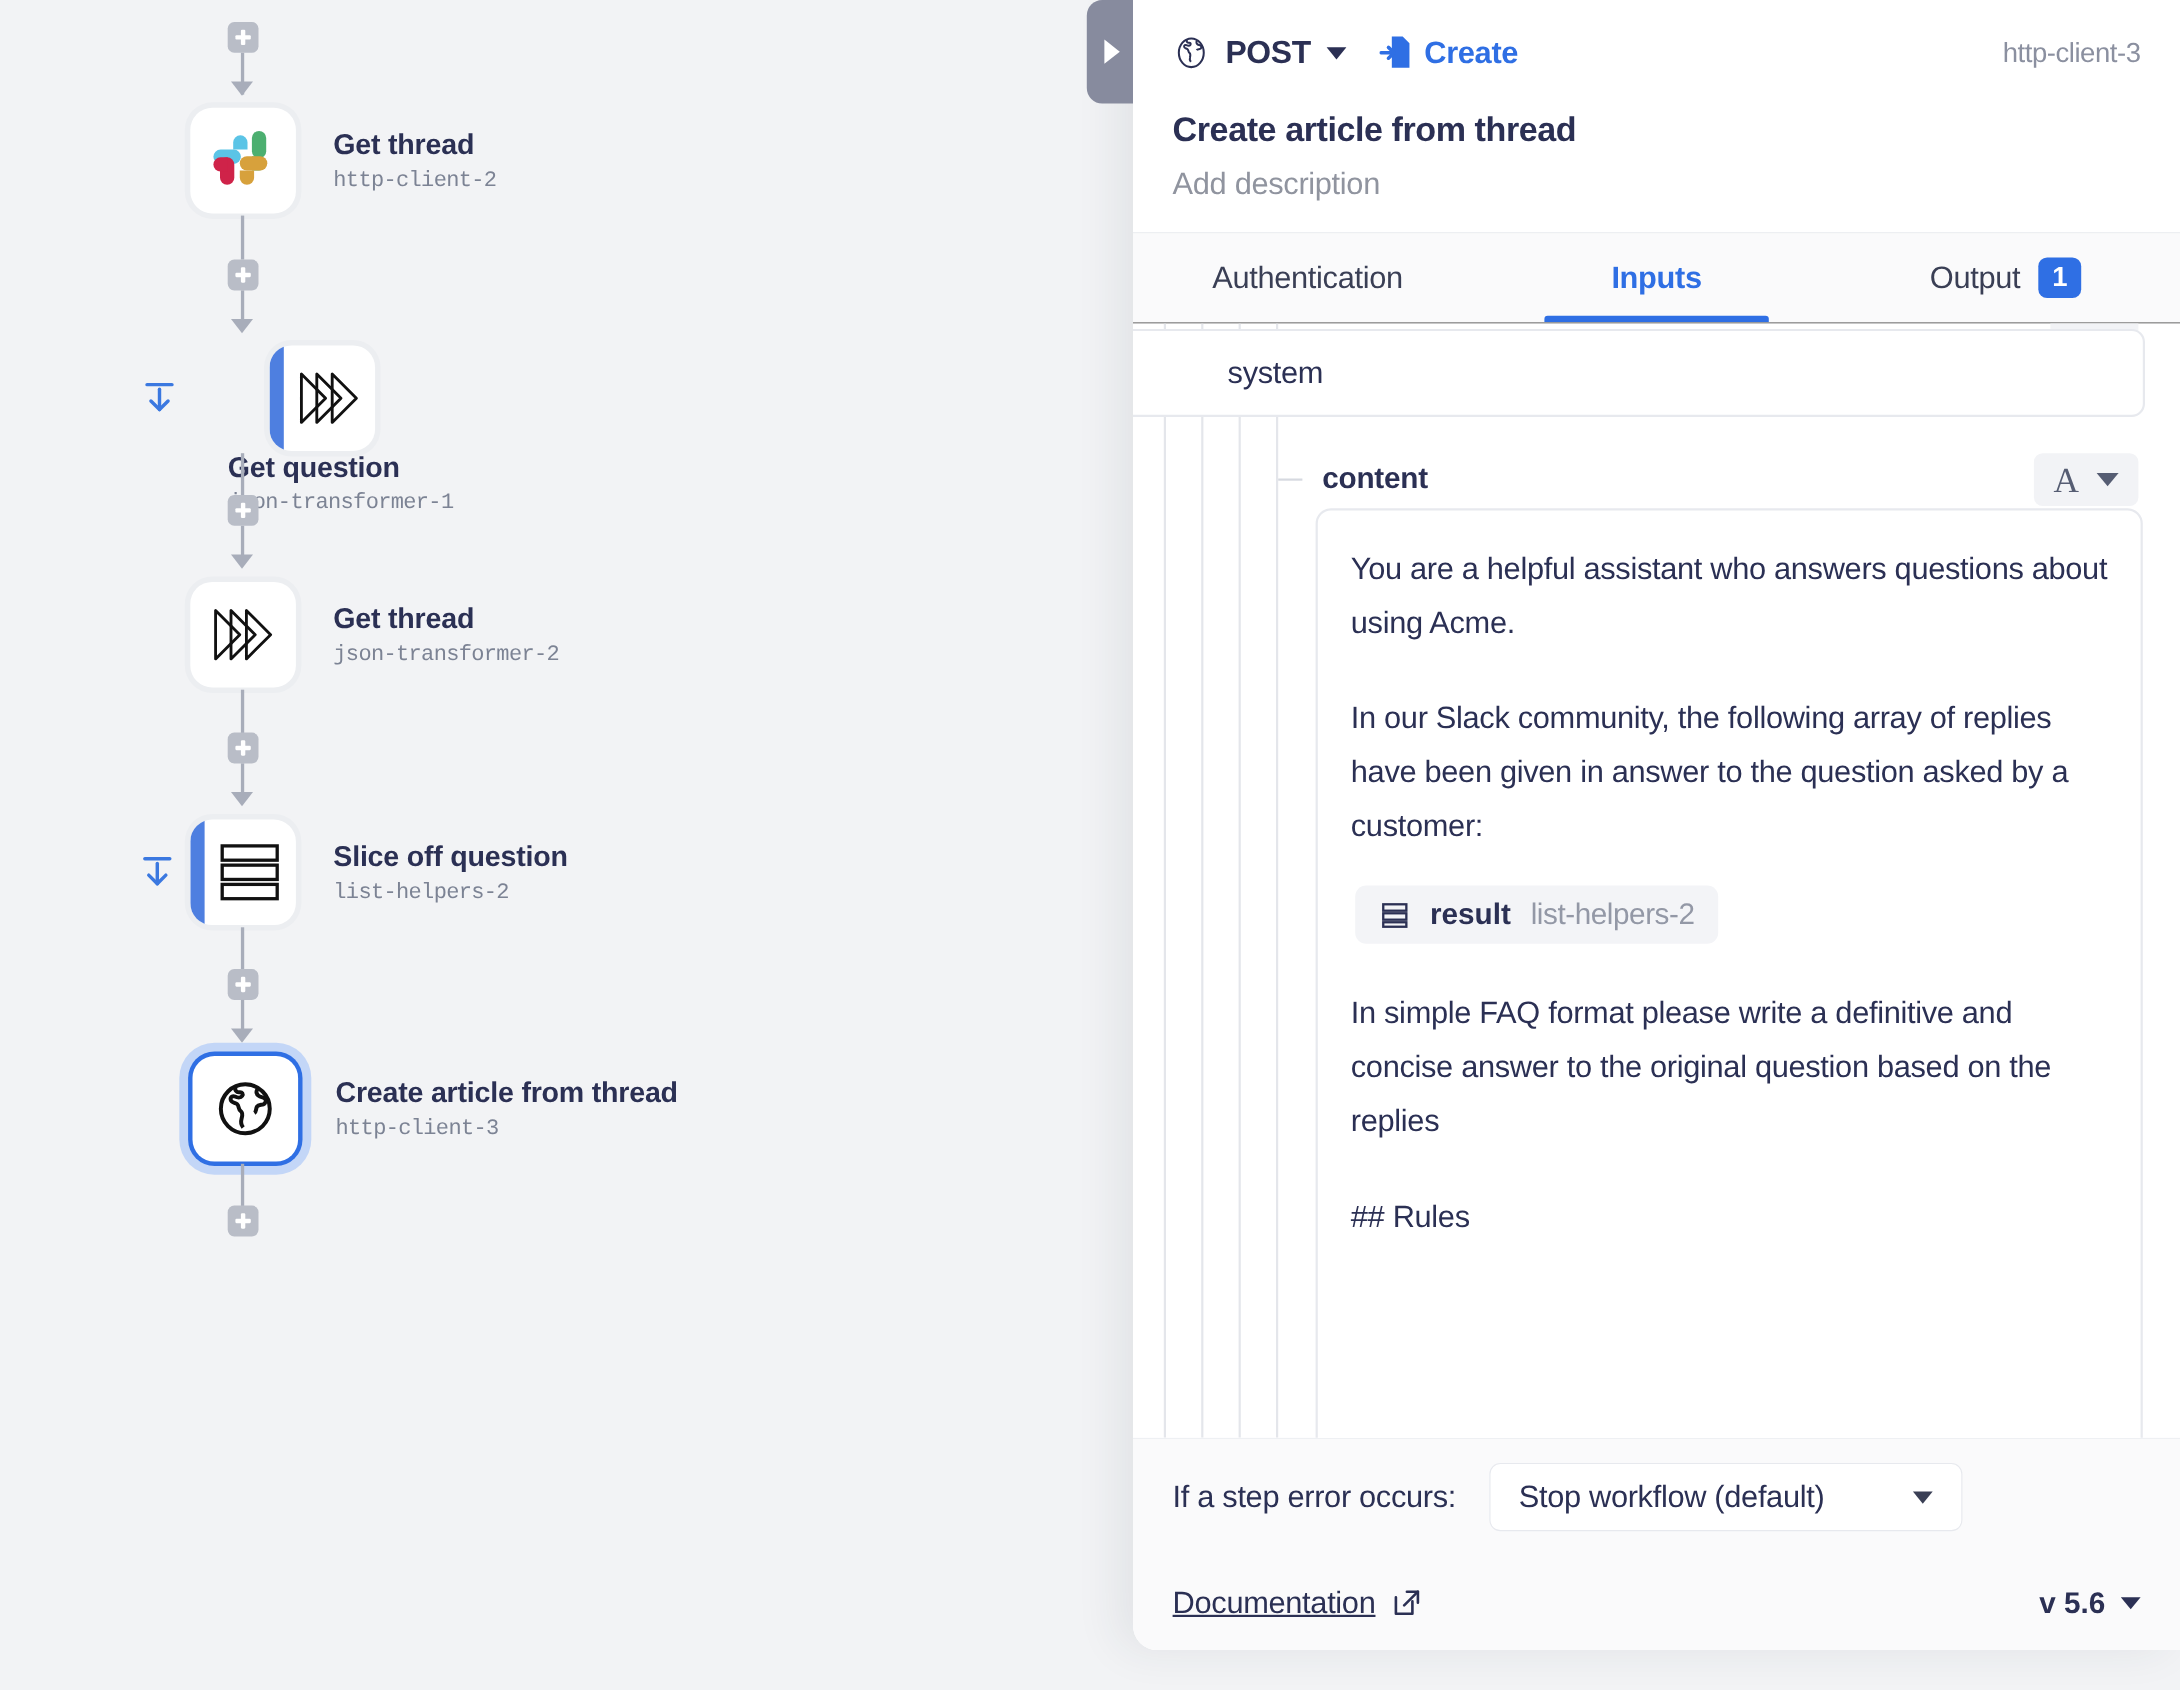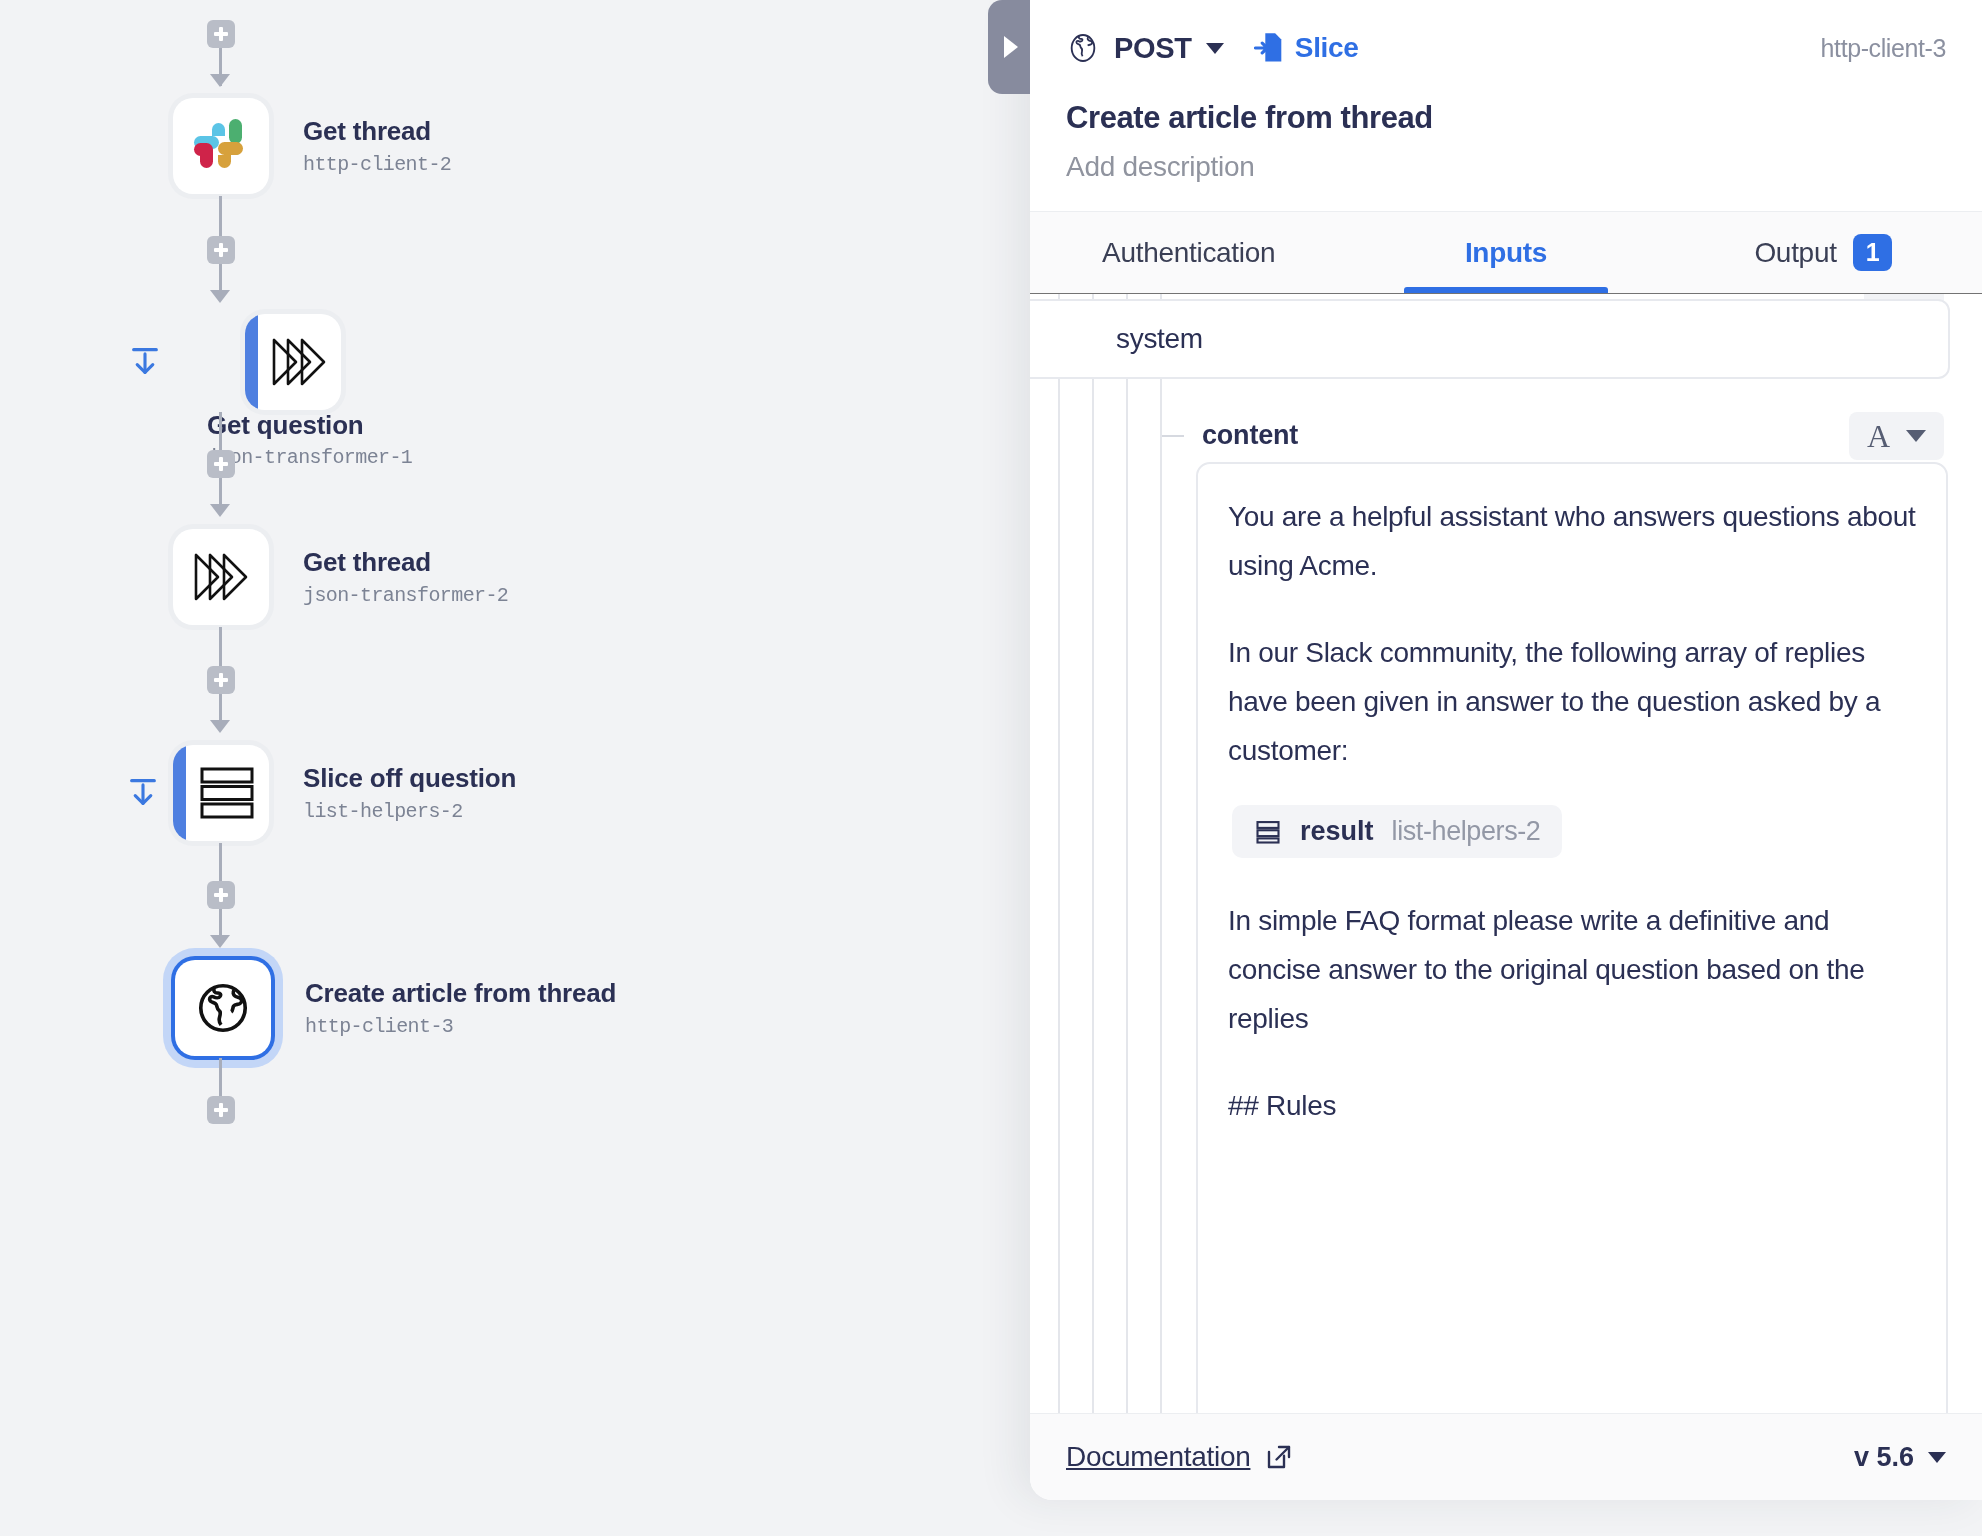--- a/index.html
+++ b/index.html
@@ -365,21 +365,21 @@
             <path d="M15.6 4.4c-.6.8-.3 1.7.4 2.2.7.5 1.6.4 2.2 1 .5.6.2 1.6-.6 1.9-.7.3-1.7.1-2.2.8"></path>
           </svg>
           <span class="method-label">POST</span>
           <span class="chev"></span>
         </div>
         <div class="import-link">
           <svg width="30" height="32" viewBox="0 0 24 26">
             <path d="M9 1h8l5 5v18H9z" fill="#2f6fe4"></path>
             <path d="M1 13h9M6.5 9l4.2 4-4.2 4" stroke="#2f6fe4" stroke-width="2.6" fill="none" stroke-linecap="round" stroke-linejoin="round"></path>
           </svg>
-          <span>Slice</span>
+          <span>Create</span>
         </div>
         <span class="step-id">http-client-3</span>
       </div>
 
       <div class="panel-title">Create article from thread</div>
       <div class="panel-desc">Add description</div>
     </div>
 
     <div class="tabs">
       <div class="tab">
@@ -428,20 +428,27 @@
           </svg>
           <span class="chip-name">result</span>
           <span class="chip-src">list-helpers-2</span>
         </div>
         <p class="gap">In simple FAQ format please write a definitive and concise answer to the original question based on the replies</p>
         <p class="gap">## Rules</p>
       </div>
     </div>
 
     <div class="footer">
+      <div class="footer-row1">
+        <span class="err-label">If a step error occurs:</span>
+        <div class="select">
+          <span class="sv">Stop workflow (default)</span>
+          <span class="sc"></span>
+        </div>
+      </div>
       <div class="footer-row2">
         <div class="doc-link">
           <span>Documentation</span>
           <svg width="30" height="30" viewBox="0 0 24 24" fill="none" stroke="#2b3054" stroke-width="1.9" stroke-linecap="round" stroke-linejoin="round">
             <path d="M4 4h8v16H4z M4 4h16v16" opacity="0"></path>
             <path d="M4 8v12h12V11"></path>
             <polyline points="12,4 20,4 20,12"></polyline>
             <line x1="20" y1="4" x2="10" y2="14"></line>
           </svg>
         </div>

